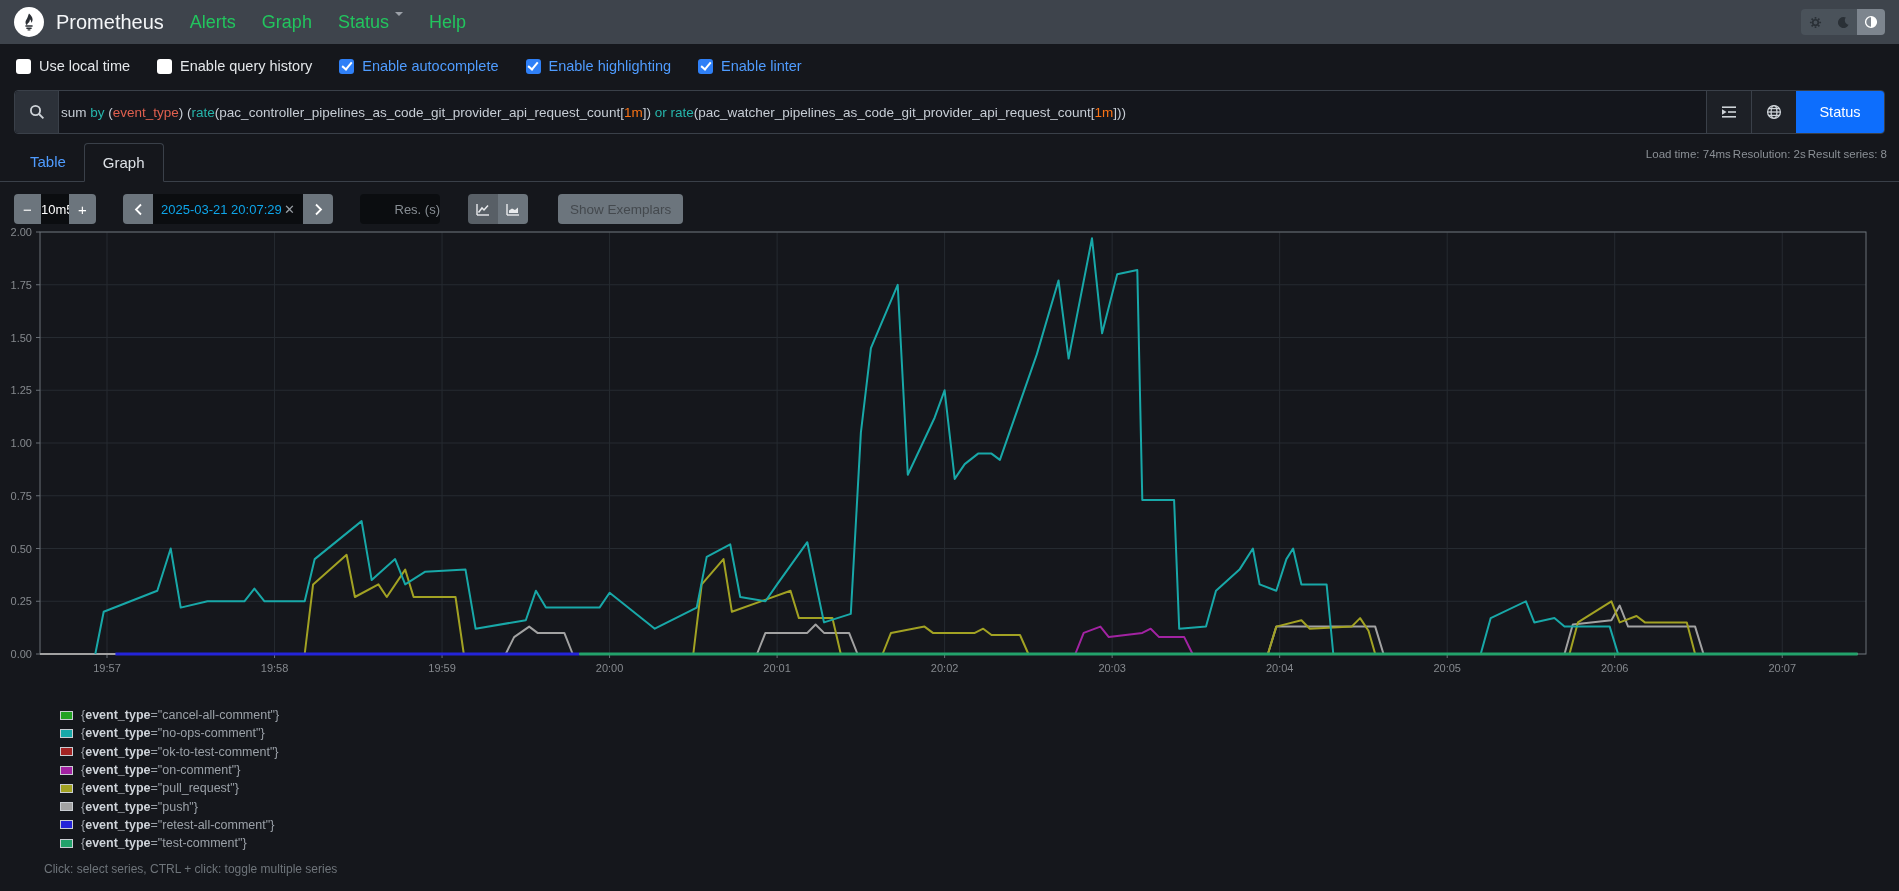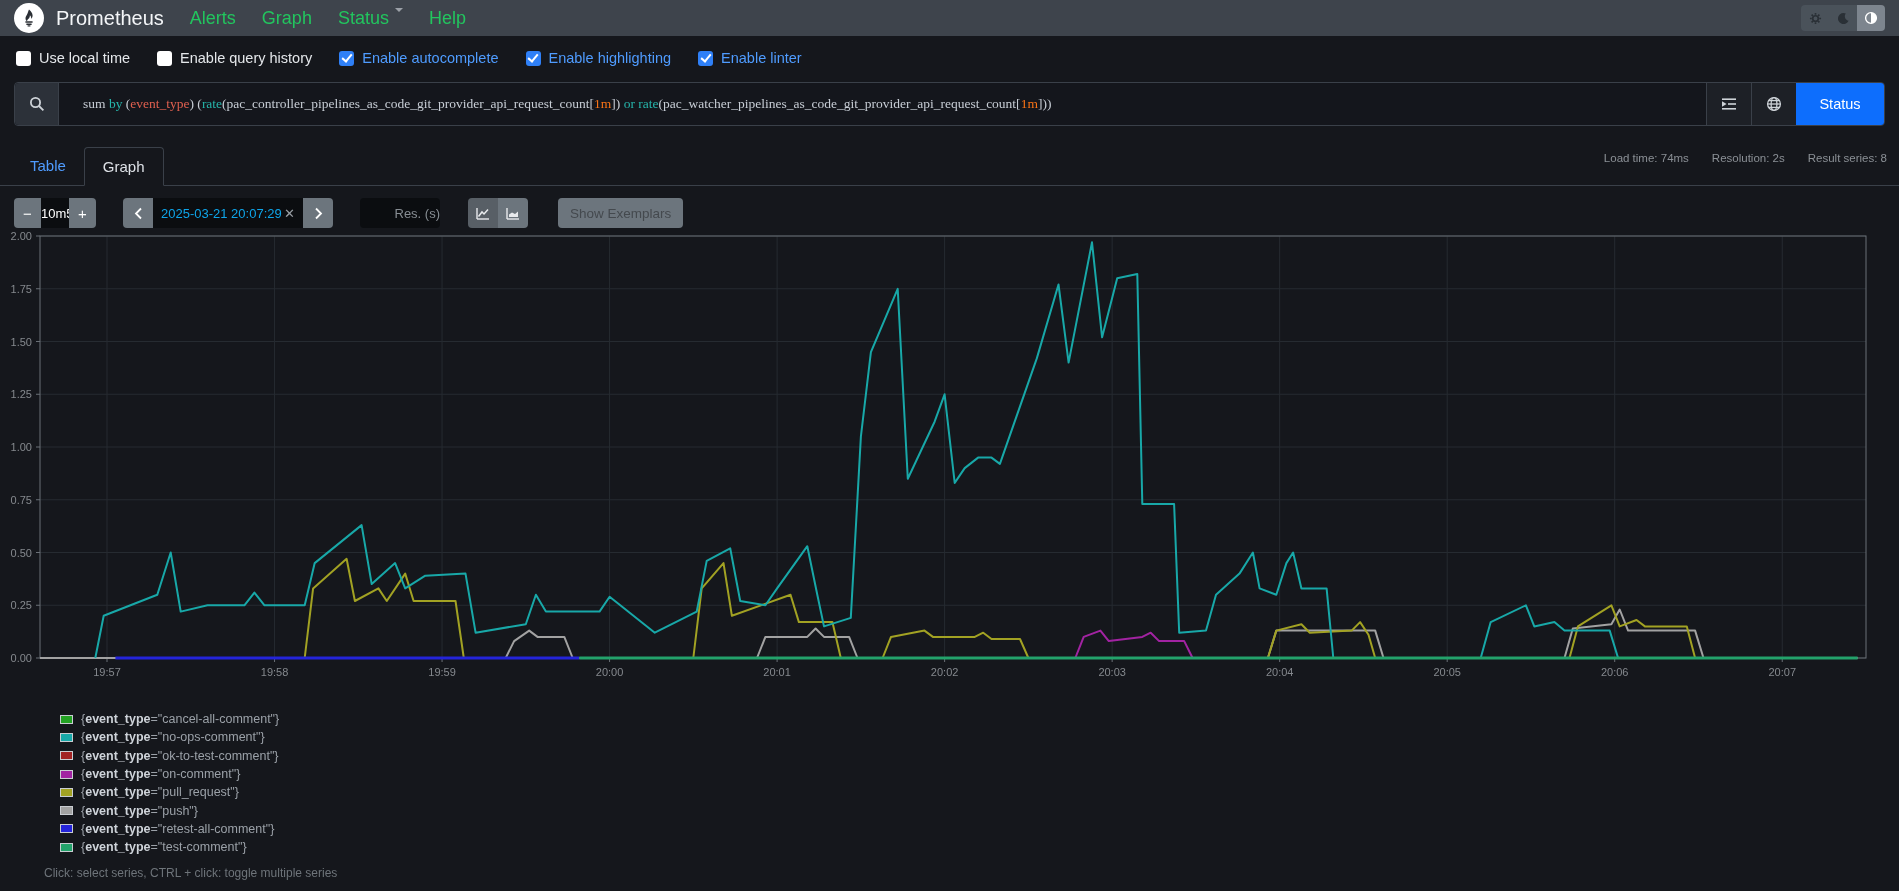--- a/index.html
+++ b/index.html
@@ -8,21 +8,21 @@
     --page-bg:#15171c;
     --nav-bg:#3e444c;
     --input-bg:#0b0d10;
     --border:#3a4049;
     --btn-gray:#6c757d;
   }
   *{box-sizing:border-box;margin:0;padding:0}
   body{width:1899px;height:891px;background:var(--page-bg);font-family:"Liberation Sans",sans-serif;overflow:hidden}
 
   
-  .navbar{height:36px;background:var(--nav-bg);display:flex;align-items:center;padding:0 14px}
+  .navbar{height:44px;background:var(--nav-bg);display:flex;align-items:center;padding:0 14px}
   .logo{width:30px;height:30px;border-radius:50%;background:#fff;display:flex;align-items:center;justify-content:center;flex:0 0 auto}
   .nav-title{color:#f4f6f8;font-size:20px;margin-left:12px;margin-right:26px}
   .nav-link{color:#22c55e;font-size:18px;margin-right:26px;text-decoration:none;display:flex;cursor:pointer}
   .caret{width:0;height:0;border-left:4px solid transparent;border-right:4px solid transparent;border-top:4px solid #9ca1a8;margin-left:6px}
   .nav-spacer{flex:1}
   .theme-group{display:flex;border-radius:4px;overflow:hidden}
   .theme-btn{width:28px;height:26px;background:#4a525a;display:flex;align-items:center;justify-content:center;cursor:pointer}
   .theme-btn.active{background:#7d858e}
 
   
@@ -30,33 +30,33 @@
   .opt{display:flex;align-items:center;margin-right:27px;cursor:pointer}
   .opt-box{width:15px;height:15px;border-radius:3px;background:#fff;margin-right:8px;position:relative;flex:0 0 auto}
   .opt.checked .opt-box{background:#2f80f7}
   .opt.checked .opt-box::after{content:"";position:absolute;left:4.5px;top:1.5px;width:4px;height:8px;border:solid #fff;border-width:0 2px 2px 0;transform:rotate(40deg)}
   .opt-label{font-size:14.5px;color:#e4e7ea}
   .opt.checked .opt-label{color:var(--link)}
 
   
   .query-row{display:flex;margin:6px 14px 0 14px;height:44px;border:1px solid var(--border);border-radius:4px;background:#14161c}
   .q-addon{width:44px;background:#2c3139;border-right:1px solid var(--border);display:flex;align-items:center;justify-content:center;border-radius:4px 0 0 4px}
-  .q-expr{flex:1;display:flex;align-items:center;padding-left:24px;font-family:Liberation Serif, serif;font-size:13.5px;white-space:pre;overflow:hidden;cursor:text}
+  .q-expr{flex:1;display:flex;align-items:center;padding-left:2px;font-family:Liberation Sans, sans-serif;font-size:13.5px;white-space:pre;overflow:hidden;cursor:text}
   .tok-plain{color:#c7cdd5}
   .tok-keyword,.tok-function{color:#26b5ab}
   .tok-label{color:#e0604f}
   .tok-duration{color:#f97316}
   .q-btn{width:45px;background:#1d2026;border:none;border-left:1px solid var(--border);display:flex;align-items:center;justify-content:center;cursor:pointer}
   .q-exec{width:88px;background:var(--accent);border:none;border-radius:0 3px 3px 0;color:#fff;font-size:14.5px;cursor:pointer;font-family:inherit}
 
   
-  .tabs-row{position:relative;margin-top:20px;border-bottom:1px solid var(--border);display:flex;padding-left:12px}
+  .tabs-row{position:relative;margin-top:8px;border-bottom:1px solid var(--border);display:flex;padding-left:12px}
   .tab{padding:10px 18px;font-size:15px;color:var(--link);cursor:pointer;position:relative;top:1px}
   .tab.active{color:#dde1e6;background:var(--page-bg);border:1px solid var(--border);border-bottom-color:var(--page-bg);border-radius:4px 4px 0 0}
-  .stats{position:absolute;right:12px;top:6px;display:flex;gap:23px}
+  .stats{position:absolute;right:12px;top:6px;display:flex;gap:2px}
   .stat{font-size:11.5px;color:#8b9096}
 
   
   .controls{display:flex;align-items:center;margin:12px 0 0 14px;height:30px}
   .grp{display:flex;height:30px}
   .c-btn{height:30px;background:var(--btn-gray);border:none;color:#fff;display:flex;align-items:center;justify-content:center;cursor:pointer;font-size:15px;font-family:inherit}
   .c-btn.left{border-radius:4px 0 0 4px}
   .c-btn.right{border-radius:0 4px 4px 0}
   .c-btn.minus,.c-btn.plus{width:27px}
   .c-btn.chev{width:30px}

